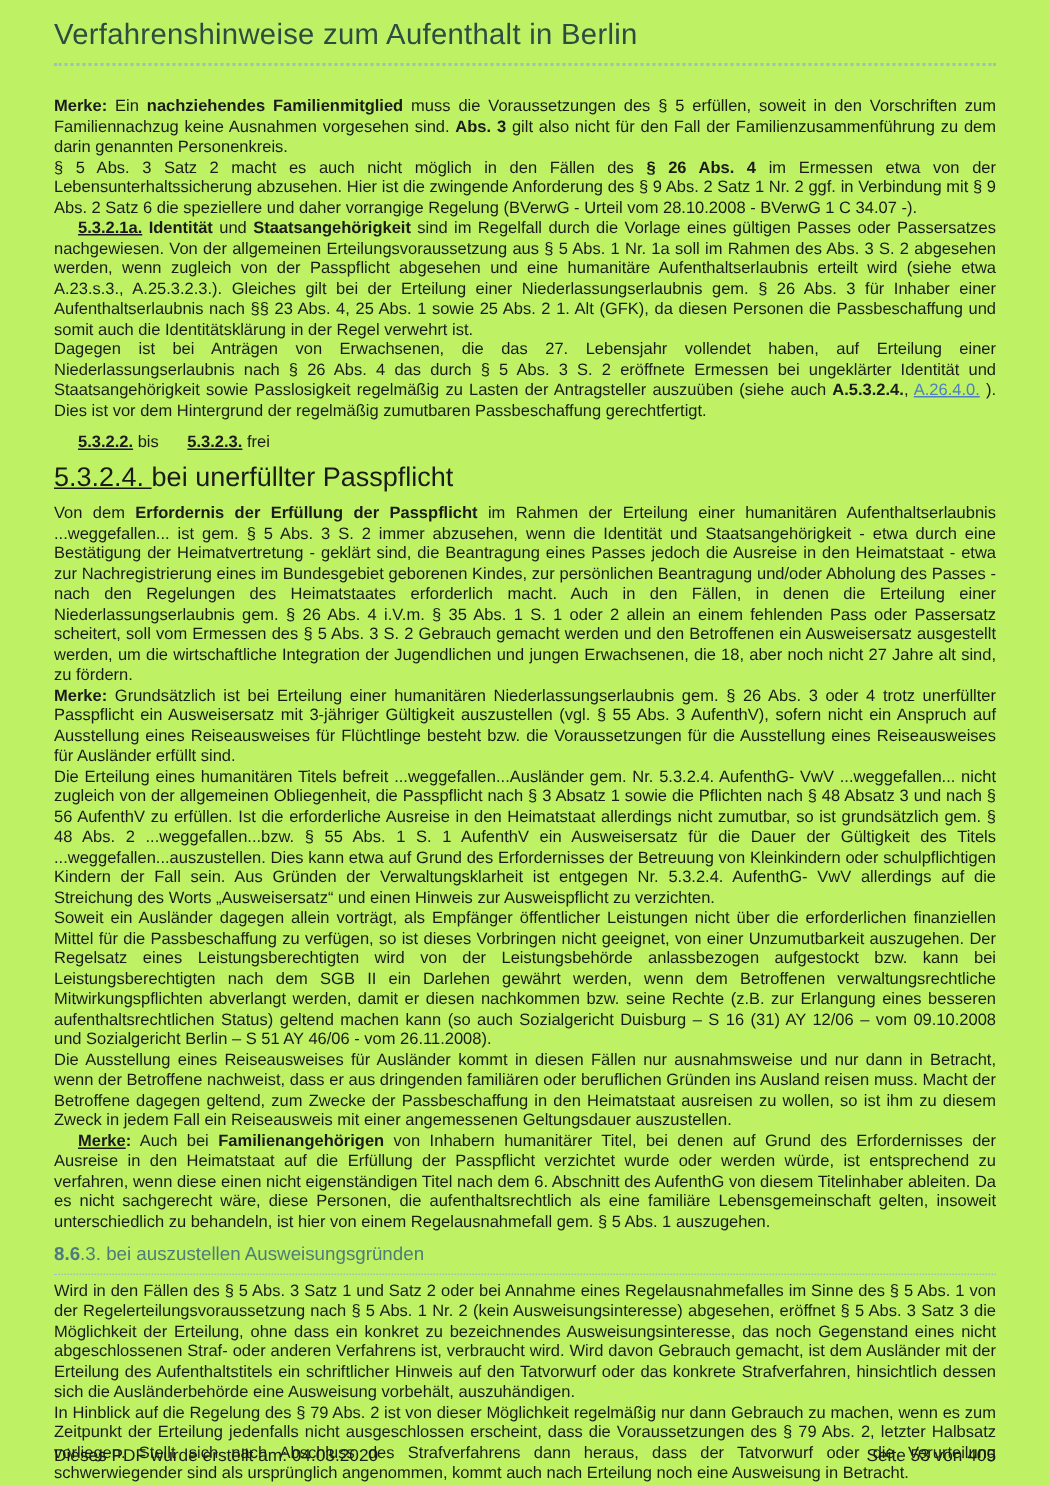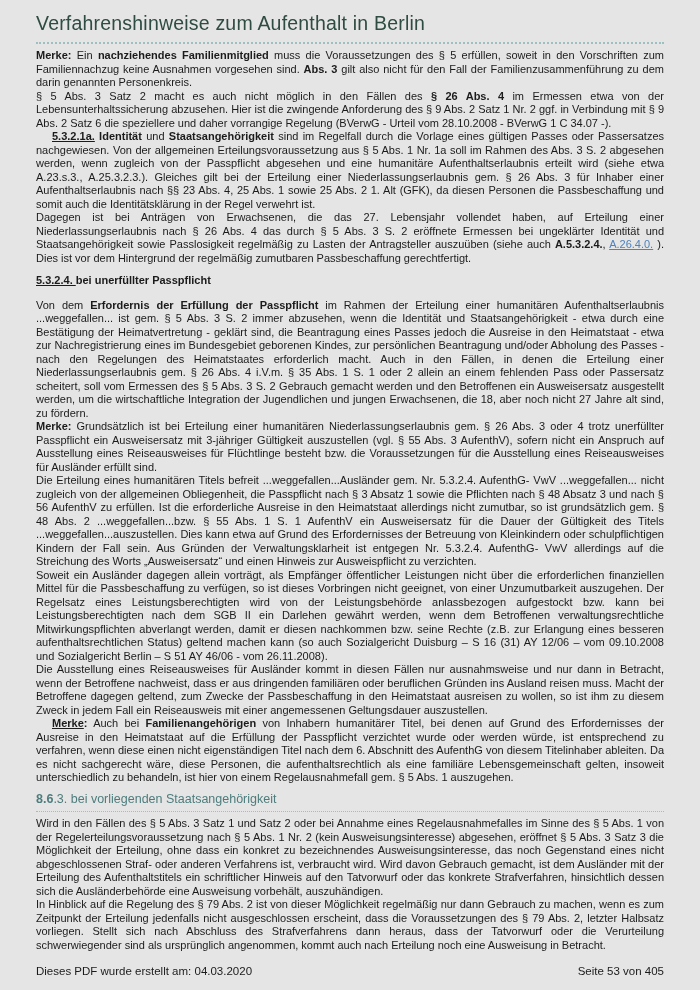--- a/index.html
+++ b/index.html
@@ -1,28 +1,28 @@
 <!DOCTYPE html>
 <html><head>
 <meta charset="utf-8">
 <style>
   html,body{margin:0;padding:0;background:#fff;}
   .page{
     width:700px;height:990px;box-sizing:border-box;position:relative;
-    padding:12px 36px 0 36px;overflow:hidden;background:#e5e5e5;
+    padding:12px 36px 0 36px;overflow:hidden;background:#bef264;
     font-family:"Liberation Sans",sans-serif;color:#1b1b1b;
   }
   .doc-title{
     font-size:19.5px;font-weight:400;color:#2e4c42;margin:0;
     padding:0 0 7px 0;border-bottom:2px dotted #9cc0c0;letter-spacing:.2px;
   }
-  .doc-body{margin-top:5px;font-size:11px;line-height:13.5px;text-align:justify;}
+  .doc-body{margin-top:21px;font-size:11px;line-height:13.5px;text-align:justify;}
   .doc-body p{margin:0;}
   .doc-body p.gap{margin:8px 0 0 0;}
-  .h2{font-size:11px;font-weight:bold;margin:9px 0 11px 0;text-align:left;}
+  .h2{font-size:18px;font-weight:normal;margin:9px 0 11px 0;text-align:left;}
   .h3{
     font-size:12.5px;color:#4e7c7c;margin:8px 0 5px 0;padding:0 0 5px 0;
     border-bottom:1px dotted #9cc0c0;text-align:left;
   }
   .seg-b{font-weight:bold;}
   .seg-bu{font-weight:bold;text-decoration:underline;padding-left:16px;}
   .seg-u{text-decoration:underline;}
   .seg-l{color:#4e81bd;cursor:pointer;text-decoration:underline;}
   .footer{
     position:absolute;left:36px;right:36px;bottom:13px;
@@ -32,28 +32,29 @@
 </head>
 <body>
 
 <div class="page">
   <h1 class="doc-title">Verfahrenshinweise zum Aufenthalt in Berlin</h1>
   <div class="doc-body" id="doc-body">
       <p class=""><span class="seg-b">Merke:</span><span> Ein </span><span class="seg-b">nachziehendes Familienmitglied</span><span> muss die Voraussetzungen des § 5 erfüllen, soweit in den Vorschriften zum Familiennachzug keine Ausnahmen vorgesehen sind. </span><span class="seg-b">Abs. 3</span><span> gilt also nicht für den Fall der Familienzusammenführung zu dem darin genannten Personenkreis.</span></p>
       <p class=""><span>§ 5 Abs. 3 Satz 2 macht es auch nicht möglich in den Fällen des </span><span class="seg-b">§ 26  Abs. 4</span><span> im Ermessen etwa von der Lebensunterhaltssicherung abzusehen. Hier ist die zwingende Anforderung des § 9 Abs. 2 Satz 1 Nr. 2 ggf. in Verbindung mit § 9 Abs. 2 Satz 6 die speziellere und daher vorrangige Regelung (BVerwG - Urteil vom 28.10.2008 - BVerwG 1 C 34.07 -).</span></p>
       <p class=""><span class="seg-bu">5.3.2.1a.</span><span> </span><span class="seg-b">Identität</span><span> und </span><span class="seg-b">Staatsangehörigkeit</span><span> sind im Regelfall durch die Vorlage eines gültigen Passes oder Passersatzes nachgewiesen. Von der allgemeinen Erteilungsvoraussetzung aus § 5 Abs. 1 Nr. 1a soll im Rahmen des Abs. 3 S. 2 abgesehen werden, wenn zugleich von der Passpflicht abgesehen und eine humanitäre Aufenthaltserlaubnis erteilt wird (siehe etwa A.23.s.3., A.25.3.2.3.). Gleiches gilt bei der Erteilung einer Niederlassungserlaubnis gem. § 26 Abs. 3 für Inhaber einer Aufenthaltserlaubnis nach §§ 23 Abs. 4, 25 Abs. 1 sowie 25 Abs. 2 1. Alt (GFK), da diesen Personen die Passbeschaffung und somit auch die Identitätsklärung in der Regel verwehrt ist.</span></p>
       <p class=""><span>Dagegen ist bei Anträgen von Erwachsenen, die das 27. Lebensjahr vollendet haben, auf Erteilung einer Niederlassungserlaubnis nach § 26 Abs. 4 das durch § 5 Abs. 3 S. 2 eröffnete Ermessen bei ungeklärter Identität und Staatsangehörigkeit sowie Passlosigkeit regelmäßig zu Lasten der Antragsteller auszuüben (siehe auch </span><span class="seg-b">A.5.3.2.4.</span><span>, </span><span class="seg-l">A.26.4.0.</span><span> ). Dies ist vor dem Hintergrund der regelmäßig zumutbaren Passbeschaffung gerechtfertigt.</span></p>
+      <p class="gap"><span class="seg-bu">5.3.2.2.</span><span> bis </span><span class="seg-bu">5.3.2.3.</span><span> frei</span></p>
       <div class="h2"><span class="seg-u">5.3.2.4. </span><span>bei unerfüllter Passpflicht</span></div>
       <p class=""><span>Von dem </span><span class="seg-b">Erfordernis der Erfüllung der Passpflicht</span><span> im Rahmen der Erteilung einer humanitären Aufenthaltserlaubnis ...weggefallen... ist gem. § 5 Abs. 3 S. 2 immer abzusehen, wenn die Identität und Staatsangehörigkeit - etwa durch eine Bestätigung der Heimatvertretung - geklärt sind, die Beantragung eines Passes jedoch die Ausreise in den Heimatstaat - etwa zur Nachregistrierung eines im Bundesgebiet geborenen Kindes, zur persönlichen Beantragung und/oder Abholung des Passes - nach den Regelungen des Heimatstaates erforderlich macht. Auch in den Fällen, in denen die Erteilung einer Niederlassungserlaubnis gem. § 26 Abs. 4 i.V.m. § 35 Abs. 1 S. 1 oder 2 allein an einem fehlenden Pass oder Passersatz scheitert, soll vom Ermessen des § 5 Abs. 3 S. 2 Gebrauch gemacht werden und den Betroffenen ein Ausweisersatz ausgestellt werden, um die wirtschaftliche Integration der Jugendlichen und jungen Erwachsenen, die 18, aber noch nicht 27 Jahre alt sind, zu fördern.</span></p>
       <p class=""><span class="seg-b">Merke:</span><span> Grundsätzlich ist bei Erteilung einer humanitären Niederlassungserlaubnis gem. § 26 Abs. 3 oder 4 trotz unerfüllter Passpflicht ein Ausweisersatz mit 3-jähriger Gültigkeit auszustellen (vgl. § 55 Abs. 3 AufenthV), sofern nicht ein Anspruch auf Ausstellung eines Reiseausweises für Flüchtlinge besteht bzw. die Voraussetzungen für die Ausstellung eines Reiseausweises für Ausländer erfüllt sind.</span></p>
       <p class=""><span>Die Erteilung eines humanitären Titels befreit ...weggefallen...Ausländer gem. Nr. 5.3.2.4. AufenthG- VwV ...weggefallen... nicht zugleich von der allgemeinen Obliegenheit, die Passpflicht nach § 3 Absatz 1 sowie die Pflichten nach § 48 Absatz 3 und nach § 56 AufenthV zu erfüllen. Ist die erforderliche Ausreise in den Heimatstaat allerdings nicht zumutbar, so ist grundsätzlich gem. § 48 Abs. 2 ...weggefallen...bzw. § 55 Abs. 1 S. 1 AufenthV ein Ausweisersatz für die Dauer der Gültigkeit des Titels ...weggefallen...auszustellen. Dies kann etwa auf Grund des Erfordernisses der Betreuung von Kleinkindern oder schulpflichtigen Kindern der Fall sein. Aus Gründen der Verwaltungsklarheit ist entgegen Nr. 5.3.2.4. AufenthG- VwV allerdings auf die Streichung des Worts „Ausweisersatz“ und einen Hinweis zur Ausweispflicht zu verzichten.</span></p>
       <p class=""><span>Soweit ein Ausländer dagegen allein vorträgt, als Empfänger öffentlicher Leistungen nicht über die erforderlichen finanziellen Mittel für die Passbeschaffung zu verfügen, so ist dieses Vorbringen nicht geeignet, von einer Unzumutbarkeit auszugehen. Der Regelsatz eines Leistungsberechtigten wird von der Leistungsbehörde anlassbezogen aufgestockt bzw. kann bei Leistungsberechtigten nach dem SGB II ein Darlehen gewährt werden, wenn dem Betroffenen verwaltungsrechtliche Mitwirkungspflichten abverlangt werden, damit er diesen nachkommen bzw. seine Rechte (z.B. zur Erlangung eines besseren aufenthaltsrechtlichen Status) geltend machen kann (so auch Sozialgericht Duisburg – S 16 (31) AY 12/06 – vom 09.10.2008 und Sozialgericht Berlin – S 51 AY 46/06 - vom 26.11.2008).</span></p>
       <p class=""><span>Die Ausstellung eines Reiseausweises für Ausländer kommt in diesen Fällen nur ausnahmsweise und nur dann in Betracht, wenn der Betroffene nachweist, dass er aus dringenden familiären oder beruflichen Gründen ins Ausland reisen muss. Macht der Betroffene dagegen geltend, zum Zwecke der Passbeschaffung in den Heimatstaat ausreisen zu wollen, so ist ihm zu diesem Zweck in jedem Fall ein Reiseausweis mit einer angemessenen Geltungsdauer auszustellen.</span></p>
       <p class=""><span class="seg-bu">Merke</span><span class="seg-b">:</span><span> Auch bei  </span><span class="seg-b">Familienangehörigen</span><span> von Inhabern humanitärer Titel, bei denen auf Grund des Erfordernisses der Ausreise in den Heimatstaat auf die Erfüllung der Passpflicht verzichtet wurde oder werden würde,  ist entsprechend zu verfahren, wenn diese einen nicht eigenständigen Titel nach dem 6. Abschnitt des AufenthG von diesem Titelinhaber ableiten. Da es nicht sachgerecht wäre, diese Personen, die aufenthaltsrechtlich als eine familiäre Lebensgemeinschaft gelten, insoweit unterschiedlich zu behandeln, ist hier von einem Regelausnahmefall gem. § 5 Abs. 1 auszugehen.</span></p>
-      <div class="h3"><span class="seg-b">8.6</span><span>.3.  bei vorliegenden Staatsangehörigkeit</span></div>
+      <div class="h3"><span class="seg-b">8.6</span><span>.3.  bei auszustellen Ausweisungsgründen</span></div>
       <p class=""><span>Wird in den Fällen des § 5 Abs. 3 Satz 1 und Satz 2 oder bei Annahme eines Regelausnahmefalles im Sinne des § 5 Abs. 1 von der Regelerteilungsvoraussetzung nach § 5 Abs. 1 Nr. 2 (kein Ausweisungsinteresse) abgesehen, eröffnet § 5 Abs. 3 Satz 3 die Möglichkeit der Erteilung, ohne dass ein konkret zu bezeichnendes Ausweisungsinteresse, das noch Gegenstand eines nicht abgeschlossenen Straf- oder anderen Verfahrens ist, verbraucht wird. Wird davon Gebrauch gemacht, ist dem Ausländer mit der Erteilung des Aufenthaltstitels ein schriftlicher Hinweis auf den Tatvorwurf oder das konkrete Strafverfahren, hinsichtlich dessen sich die Ausländerbehörde eine Ausweisung vorbehält, auszuhändigen.</span></p>
       <p class=""><span>In Hinblick auf die Regelung des § 79 Abs. 2 ist von dieser Möglichkeit regelmäßig nur dann Gebrauch zu machen, wenn es zum Zeitpunkt der Erteilung jedenfalls nicht ausgeschlossen erscheint, dass die Voraussetzungen des § 79 Abs. 2, letzter Halbsatz vorliegen. Stellt sich nach Abschluss des Strafverfahrens dann heraus, dass der Tatvorwurf oder die Verurteilung schwerwiegender sind als ursprünglich angenommen, kommt auch nach Erteilung noch eine Ausweisung in Betracht.</span></p>
     </div>
   <div class="footer">
     <span>Dieses PDF wurde erstellt am: 04.03.2020</span>
     <span>Seite 53 von 405</span>
   </div>
 </div>
 
 </body></html>

